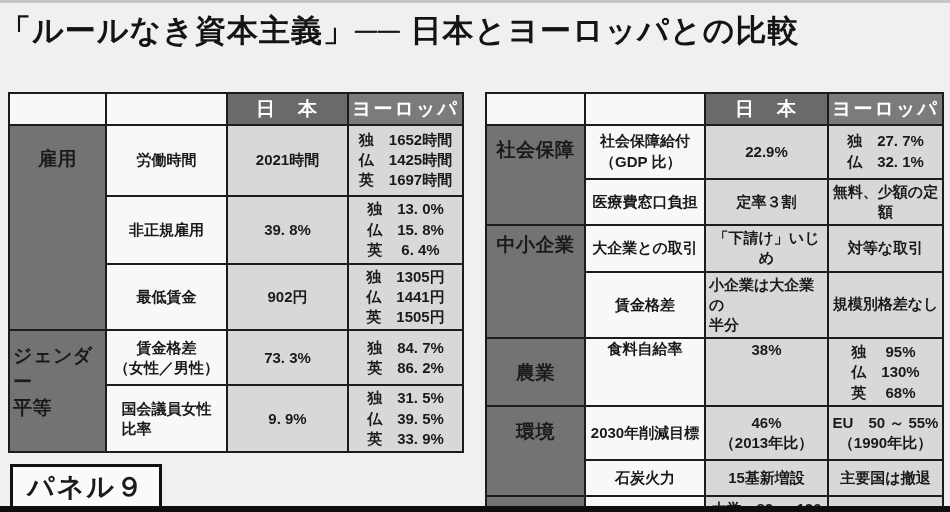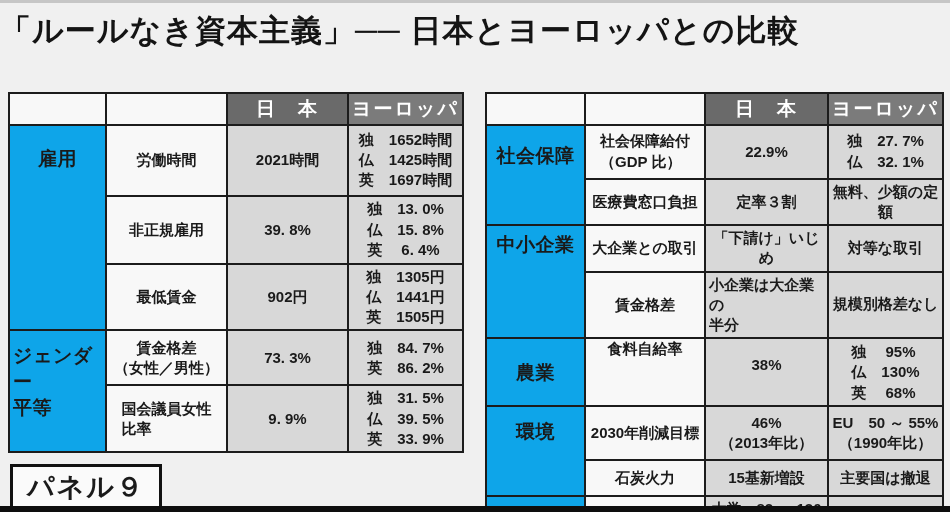--- a/index.html
+++ b/index.html
@@ -23,21 +23,21 @@
   table.cmp.right { left:485px; top:92px; width:457px; }
   .cmp th, .cmp td {
     border:2px solid #1c1c1c; font-weight:bold; line-height:1.35;
     text-align:center; vertical-align:middle; padding:2px 3px;
     white-space:pre-line; overflow:hidden;
   }
   th.hdr { color:#ffffff; font-size:19px; letter-spacing:2px; padding:2px 0; }
   th.hdr-jp { background:#6a6a6a; }
   th.hdr-eu { background:#7b7b7b;margin-left:8px; }
   th.corner { background:#f8f8f8; }
-  td.cat  { font-size:19px; background:#0ea5e9; vertical-align:top; letter-spacing:0.5px; }
+  td.cat  { font-size:19px; background:#737373; vertical-align:top; letter-spacing:0.5px; }
   td.cat.mid { vertical-align:middle; }
   td.item { font-size:15px; background:#f8f8f8; }
   td.val  { font-size:15px; background:#d8d8d8; }
   .blk { display:inline-block; text-align:left; white-space:pre-line; }
   .panel-label {
     position:absolute; left:10px; top:464px;
     border:3px solid #111; background:#fafafa;
     padding:2px 14px 4px; font-size:27px; font-weight:bold; letter-spacing:2px;
   }
 </style>
@@ -116,21 +116,21 @@
   <thead>
     <tr style="height:27px">
       <th class="corner"></th>
       <th class="corner"></th>
       <th class="hdr hdr-jp">日　本</th>
       <th class="hdr hdr-eu">ヨーロッパ</th>
     </tr>
   </thead>
   <tbody>
     <tr style="height:54px">
-      <td class="cat" rowspan="2" style="padding-top:17px"><span class="blk">社会保障</span></td>
+      <td class="cat" rowspan="2" style="padding-top:11px"><span class="blk">社会保障</span></td>
       <td class="item"><span class="blk">社会保障給付
 （GDP 比）</span></td>
       <td class="val">22.9%</td>
       <td class="val"><span class="blk">独　27. 7%
 仏　32. 1%</span></td>
     </tr>
     <tr style="height:32px">
       <td class="item">医療費窓口負担</td>
       <td class="val">定率３割</td>
       <td class="val">無料、少額の定額</td>
@@ -143,21 +143,21 @@
     </tr>
     <tr style="height:50px">
       <td class="item">賃金格差</td>
       <td class="val" style="vertical-align:top"><span class="blk">小企業は大企業の
 半分</span></td>
       <td class="val" style="vertical-align:top;padding-top:21px">規模別格差なし</td>
     </tr>
     <tr style="height:68px">
       <td class="cat mid"><span class="blk">農業</span></td>
       <td class="item" style="vertical-align:top;padding-top:0">食料自給率</td>
-      <td class="val" style="vertical-align:top;padding-top:16px">38%</td>
+      <td class="val" style="vertical-align:top;padding-top:1px">38%</td>
       <td class="val"><span class="blk">独　 95%
 仏　130%
 英　 68%</span></td>
     </tr>
     <tr style="height:54px">
       <td class="cat" rowspan="2" style="padding-top:12px"><span class="blk">環境</span></td>
       <td class="item">2030年削減目標</td>
       <td class="val">46%
 （2013年比）</td>
       <td class="val">EU　50 ～ 55%

